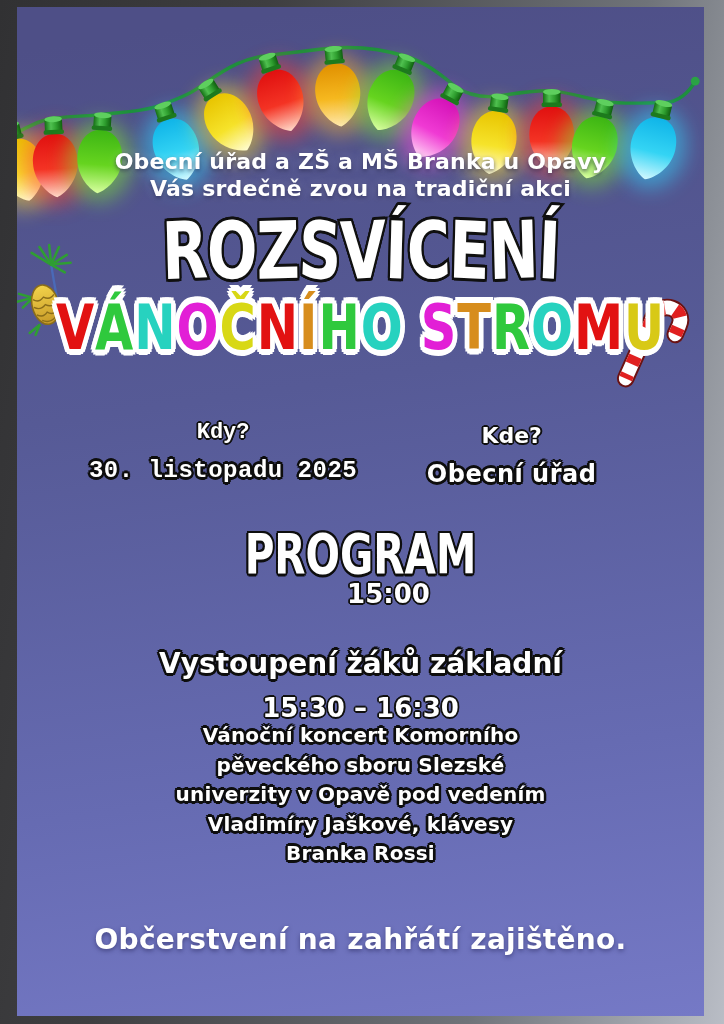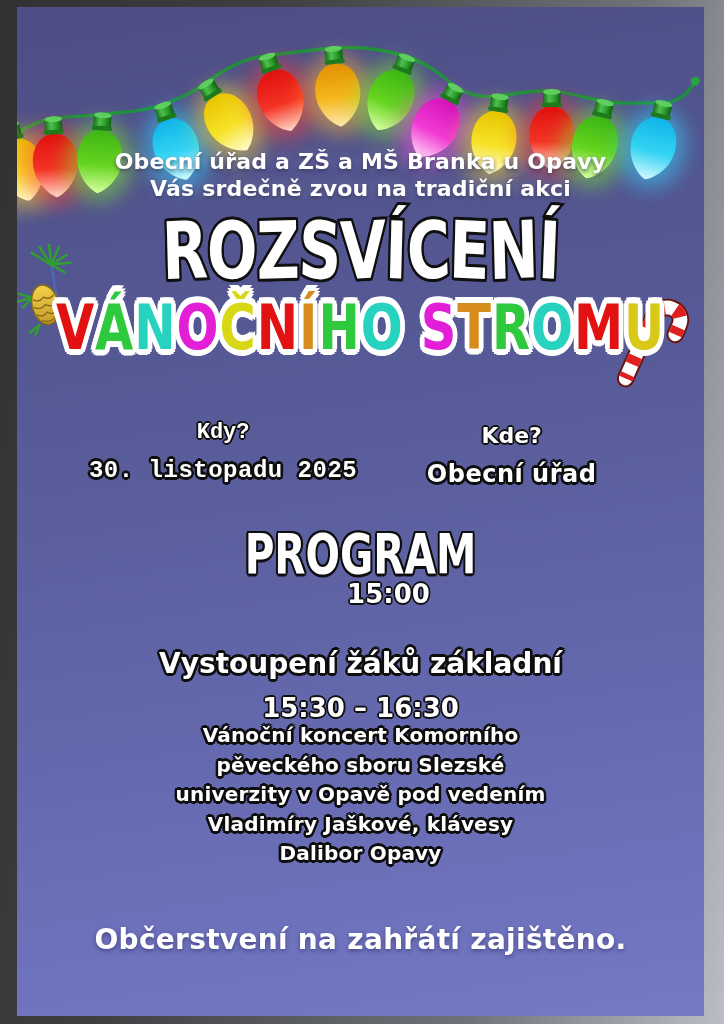--- a/index.html
+++ b/index.html
@@ -253,18 +253,18 @@
     <div class="txt prog-lines ol-m">
       <div>Vystoupení žáků základní</div>
     </div>
 
     <div class="txt time2 ol-s">15:30 – 16:30</div>
     <div class="txt concert ol-m">
       <div>Vánoční koncert Komorního</div>
       <div>pěveckého sboru Slezské</div>
       <div>univerzity v Opavě pod vedením</div>
       <div>Vladimíry Jaškové, klávesy</div>
-      <div>Dalibor Opavy</div>
+      <div>Branka Rossi</div>
     </div>
 
     <div class="txt footer">Občerstvení na zahřátí zajištěno.</div>
   </div>
 </div>
 
 </body></html>

